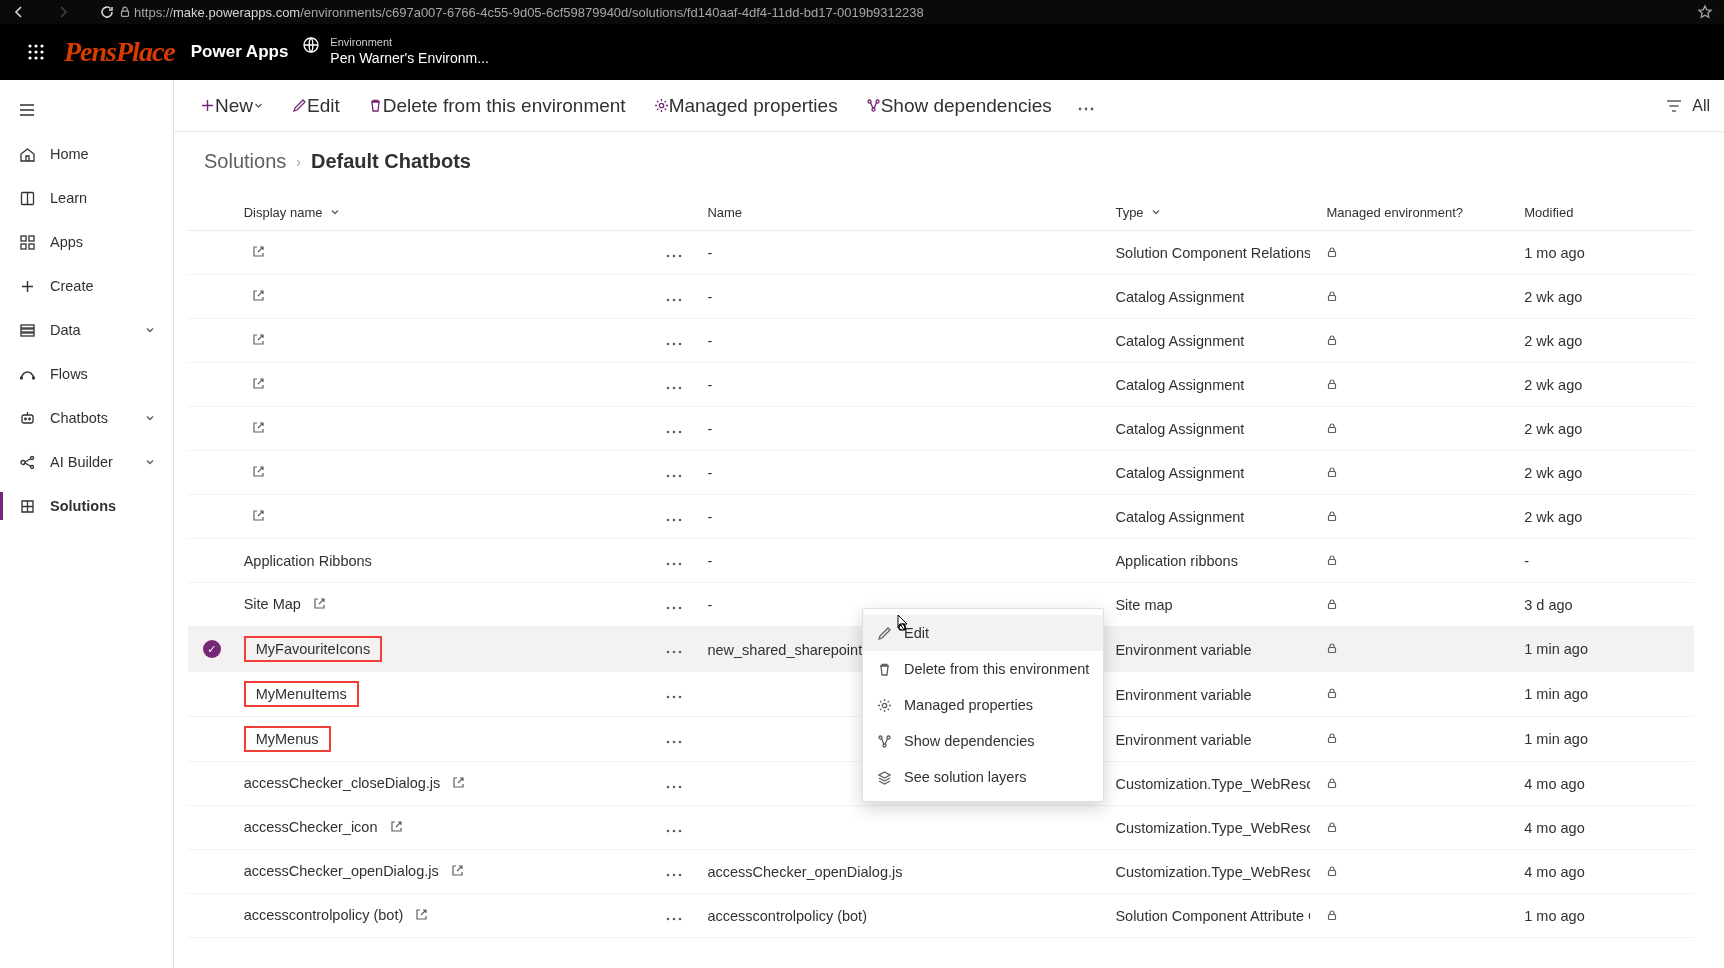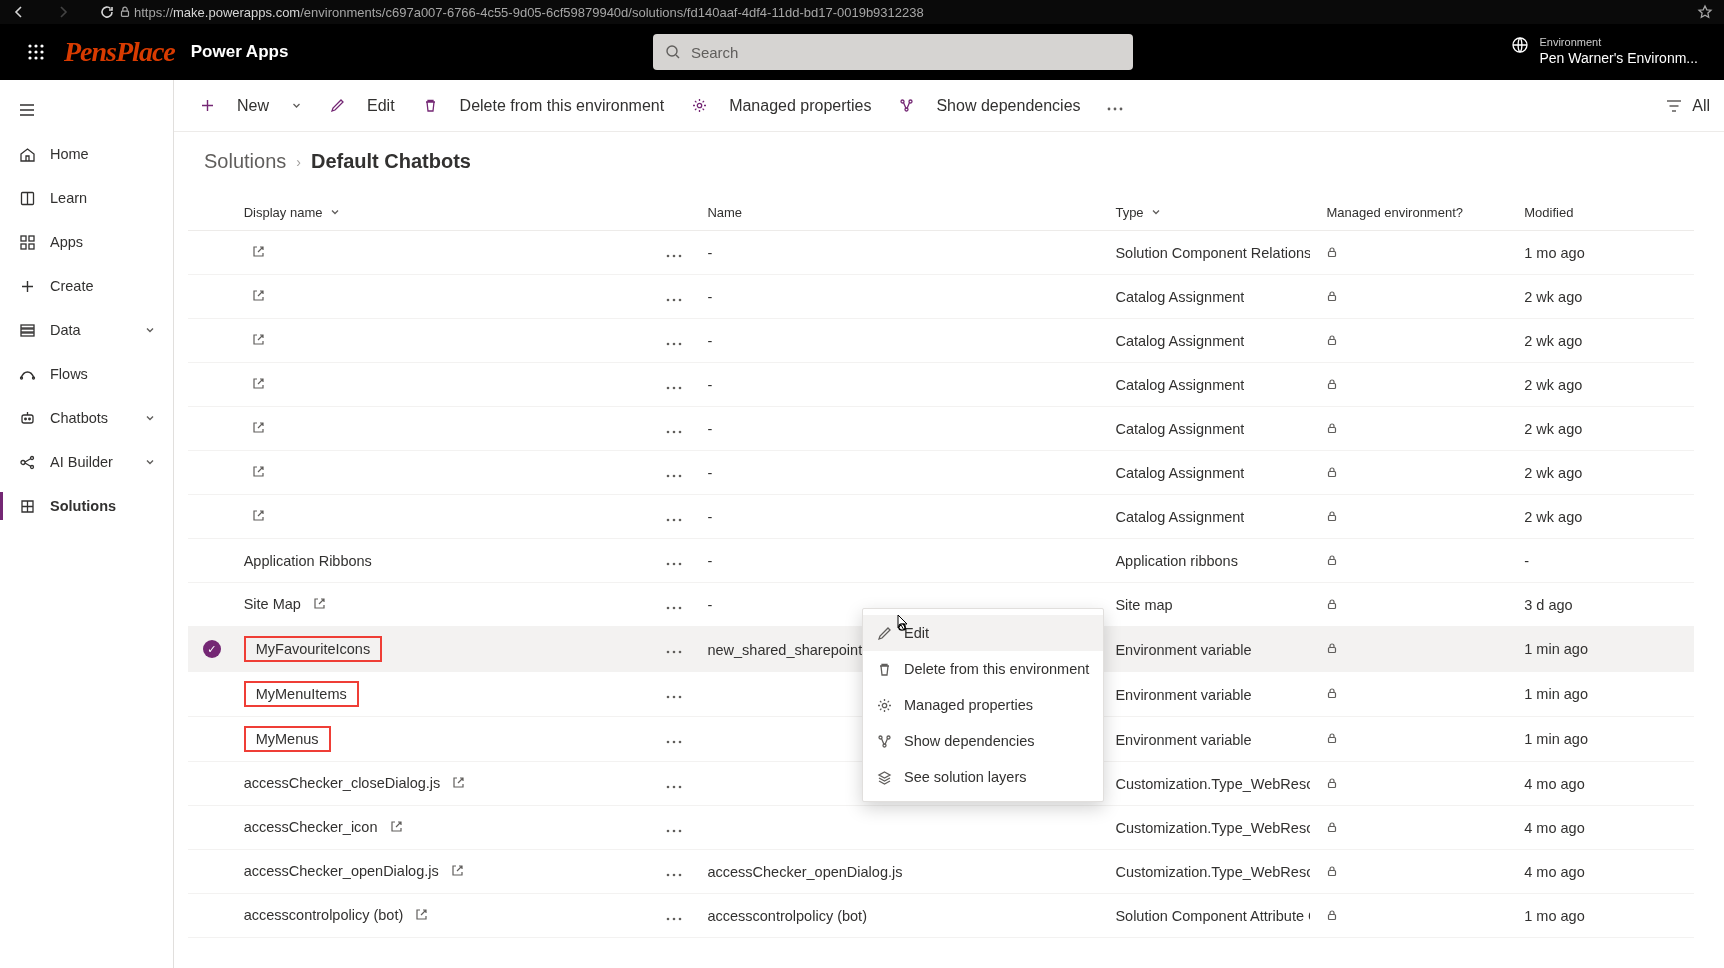--- a/index.html
+++ b/index.html
@@ -32,21 +32,21 @@
 .leftnav { width: 174px; background: #fff; border-right: 1px solid #e1dfdd; display: flex; flex-direction: column; padding-top: 8px; }
 .hamburger-row { height: 44px; display: flex; align-items: center; padding-left: 18px; }
 .nav-item { height: 44px; display: flex; align-items: center; padding: 0 14px 0 18px; font-size: 14.5px; color: #323130; cursor: pointer; gap: 14px; position: relative; }
 .nav-item.active { background: #fff; font-weight: 600; }
 .nav-item.active::before { content: ''; position: absolute; left: 0; top: 8px; bottom: 8px; width: 3px; background: #742774; }
 .nav-chevron { margin-left: auto; }
 
 
 .main { flex: 1; display: flex; flex-direction: column; background: #fff; }
 .cmdbar { height: 52px; border-bottom: 1px solid #edebe9; display: flex; align-items: center; padding: 0 14px; gap: 4px; }
-.cmd-btn { display: flex; align-items: center; gap: 22px; padding: 6px 12px; font-size: 16px; color: #323130; cursor: pointer; border-radius: 2px; }
+.cmd-btn { display: flex; align-items: center; gap: 0; padding: 6px 12px; font-size: 19px; color: #323130; cursor: pointer; border-radius: 2px; }
 .cmd-right { margin-left: auto; display: flex; align-items: center; gap: 10px; }
 .more-dots { padding: 6px 10px; cursor: pointer; }
 
 .breadcrumb { padding: 18px 30px 8px; font-size: 20px; display: flex; align-items: center; gap: 10px; }
 .bc-link { color: #605e5c; font-weight: 400; }
 .bc-sep { color: #a19f9d; font-size: 14px; }
 .bc-current { font-weight: 600; }
 
 
 .table-wrap { padding: 14px 30px 0 14px; overflow: auto; flex: 1; }
@@ -122,29 +122,20 @@
         <circle cx="3" cy="9" r="1.6"></circle>
         <circle cx="9" cy="9" r="1.6"></circle>
         <circle cx="15" cy="9" r="1.6"></circle>
         <circle cx="3" cy="15" r="1.6"></circle>
         <circle cx="9" cy="15" r="1.6"></circle>
         <circle cx="15" cy="15" r="1.6"></circle>
       </svg>
   </div>
   <span class="logo">PensPlace</span>
   <span class="app-name">Power Apps</span>
-  <div class="search-wrap">
-    <div class="search-box">
-      <svg width="16" height="16" viewBox="0 0 16 16" fill="none" stroke="#605e5c" stroke-width="1.4">
-          <circle cx="7" cy="7" r="5"></circle>
-          <path d="M11 11l3 3"></path>
-        </svg>
-      <span>Search</span>
-    </div>
-  </div>
   <div class="env-block">
     <svg width="18" height="18" viewBox="0 0 18 18" fill="none" stroke="#fff" stroke-width="1.3">
         <circle cx="9" cy="9" r="7"></circle>
         <path d="M2 9h14M9 2c2.5 2 2.5 12 0 14M9 2c-2.5 2-2.5 12 0 14"></path>
       </svg>
     <div class="env-text">
       <span class="env-label-small">Environment</span>
       <span class="env-name">Pen Warner's Environm...</span>
     </div>
   </div>

